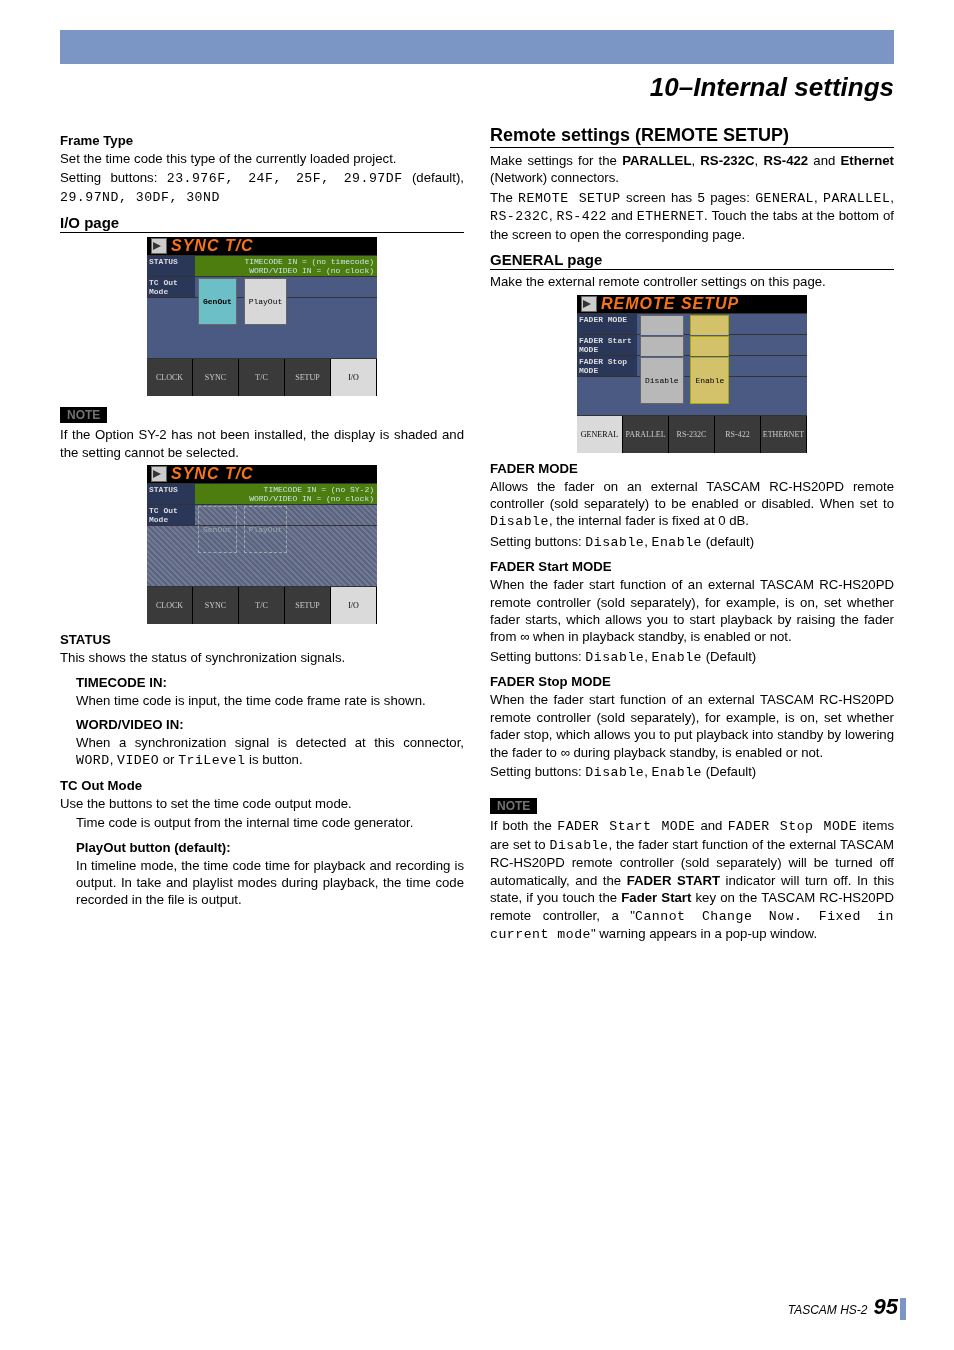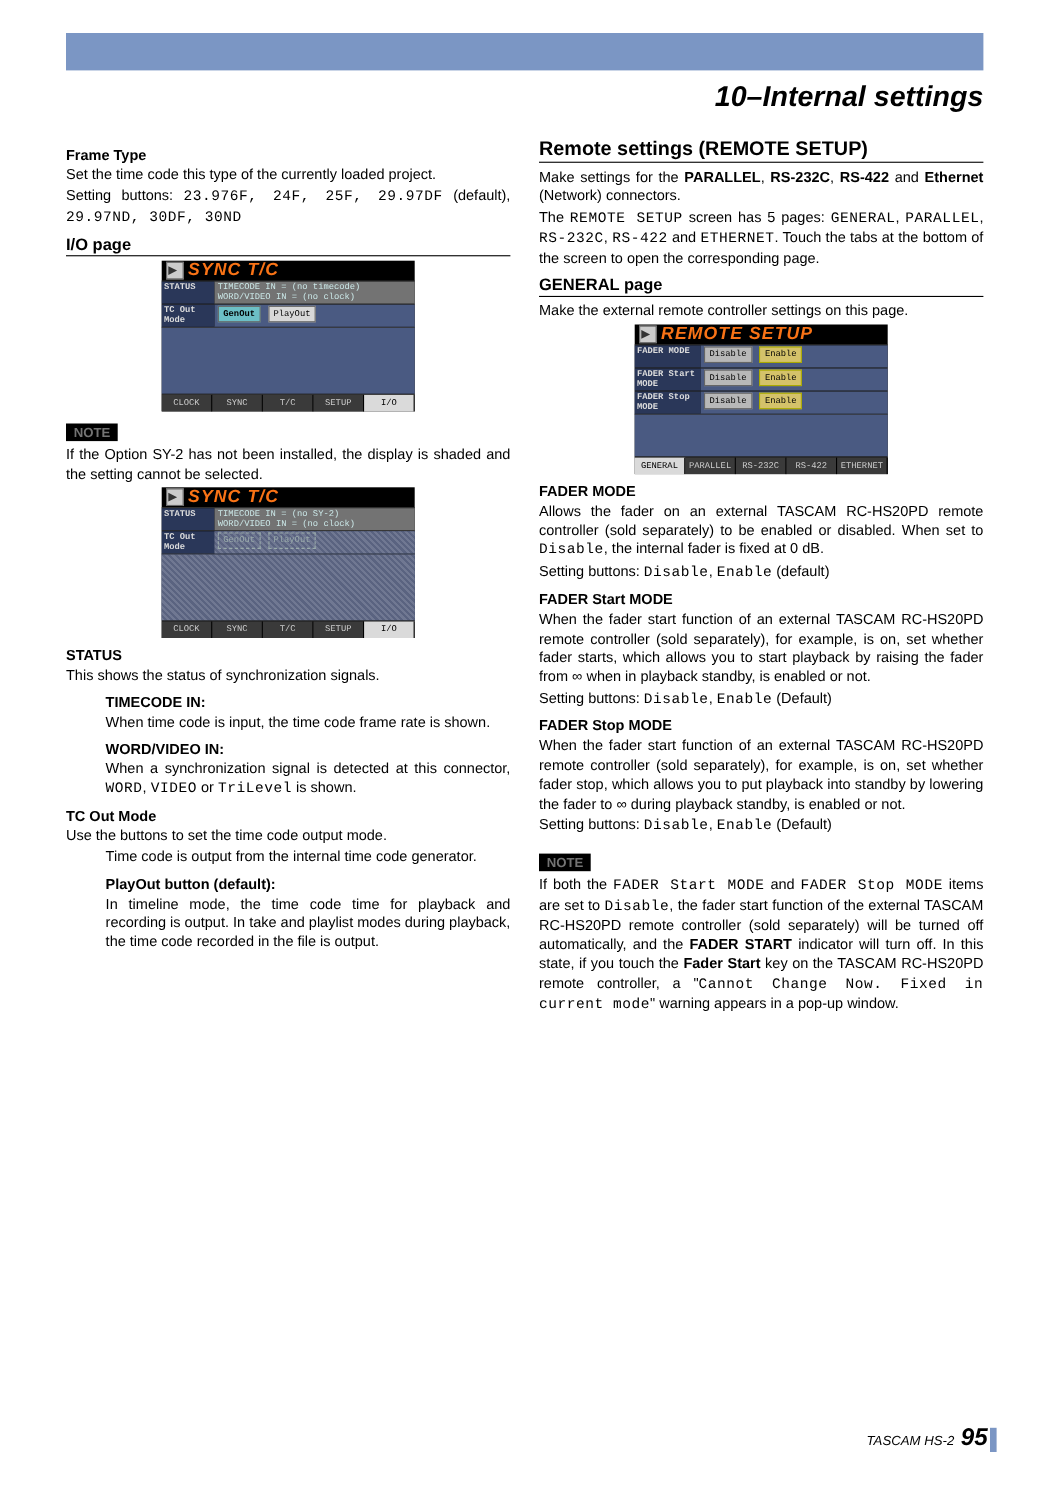--- a/index.html
+++ b/index.html
@@ -58,21 +58,21 @@
     font-size: 15px;
     font-weight: bold;
     border-bottom: 1px solid #000;
     margin: 8px 0 3px 0;
     padding-bottom: 1px;
   }
   .h3 {
     font-weight: bold;
     margin: 8px 0 2px 0;
   }
-  .indent1 { margin-left: 36px; }
+  .indent1 { margin-left: 16px; }
   .note-label {
     display: inline-block;
     background: #000;
     color: #737373;
     padding: 1px 7px 1px 7px;
     font-weight: bold;
     font-size: 12px;
     margin: 5px 0 3px 0;
   }
   .screenshot {
@@ -126,28 +126,28 @@
     flex-shrink: 0;
   }
   .ss-body {
     background: #4a5a82;
     flex: 1;
     color: #cae7e7;
     font-size: 8px;
     padding: 1px 3px;
     line-height: 9px;
   }
-  .ss-body.dark { background: #737373; }
+  .ss-body.dark { background: #4d7c0f; text-align: right; }
   .ss-body.hatch {
     background-image: repeating-linear-gradient(45deg,#707892,#707892 2px,#5a6380 2px,#5a6380 4px);
   }
   .ss-btn {
     display: inline-block;
     border: 1px solid #666;
-    padding: 2px 4px;
+    padding: 18px 4px;
     margin-right: 2px;
     font-size: 8px;
     background: #b8b8b8;
     color: #000;
   }
   .ss-btn.grey { background: #b8b8b8; color:#000; }
   .ss-btn.light { background: #d8d8d8; color:#000; }
   .ss-btn.sel { background: #6cbfc6; color:#000; font-weight: bold; }
   .ss-btn.yellow { background: #d4c26a; color:#000;border-color:#aa0; }
   .ss-btn.ghost {
@@ -162,24 +162,25 @@
   }
   .ss-spacer.hatch { background-image: repeating-linear-gradient(45deg,#707892,#707892 2px,#5a6380 2px,#5a6380 4px);}
   .ss-tabs {
     display: flex;
     border-top: 1px solid #333;
   }
   .ss-tab {
     flex: 1;
     text-align: center;
     font-size: 8px;
-    padding: 3px 0;
+    padding: 14px 0;
     color: #ccc;
     background: #3a3a3a;
     border-right: 1px solid #000;
+    font-family: Liberation Serif, serif;
   }
   .ss-tab.sel { background: #dadada; color:#000; }
   .footer {
     position: absolute;
     bottom: 30px;
     right: 56px;
     font-style: italic;
     font-size: 12px;
     display:flex;
     align-items:baseline;
@@ -280,21 +281,21 @@
       </div>
 
       <div class="h3">STATUS</div>
       <p>This shows the status of synchronization signals.</p>
 
       <div class="indent1">
         <div class="h3">TIMECODE IN:</div>
         <p class="just">When time code is input, the time code frame rate is shown.</p>
         <div class="h3">WORD/VIDEO IN:</div>
         <p class="just">
-          <span>When a synchronization signal is detected at this connector, </span><span class="mono">WORD</span><span>, </span><span class="mono">VIDEO</span><span> or </span><span class="mono">TriLevel</span><span> is shown.</span>
+          <span>When a synchronization signal is detected at this connector, </span><span class="mono">WORD</span><span>, </span><span class="mono">VIDEO</span><span> or </span><span class="mono">TriLevel</span><span> is button.</span>
         </p>
       </div>
 
       <div class="h3">TC Out Mode</div>
       <p>Use the buttons to set the time code output mode.</p>
 
       <div class="indent1">
         <p class="just">Time code is output from the internal time code generator.</p>
         <div class="h3">PlayOut button (default):</div>
         <p class="just">In timeline mode, the time code time for playback and recording is output. In take and playlist modes during playback, the time code recorded in the file is output.</p>

